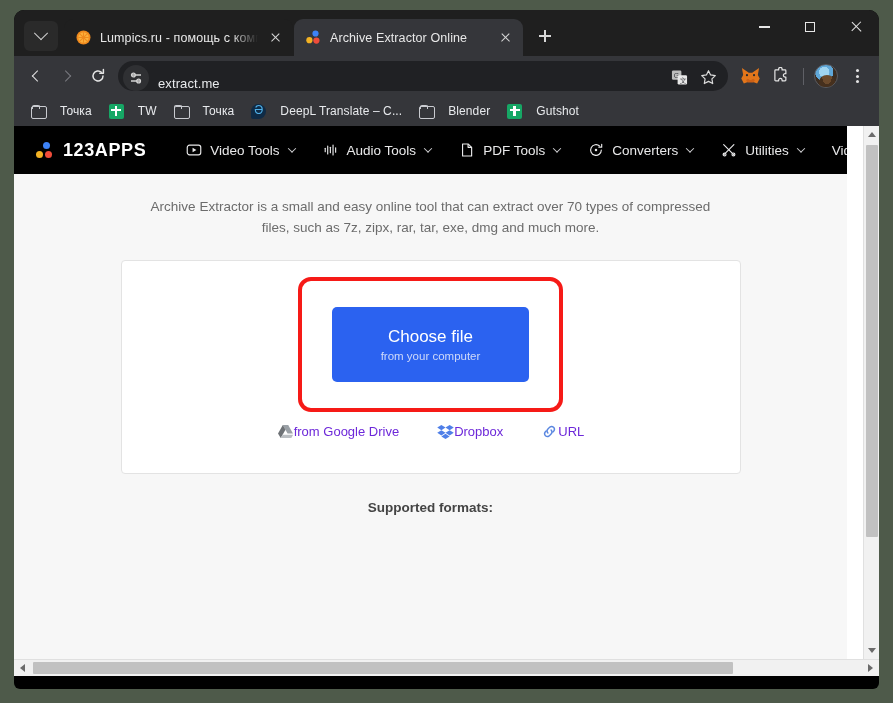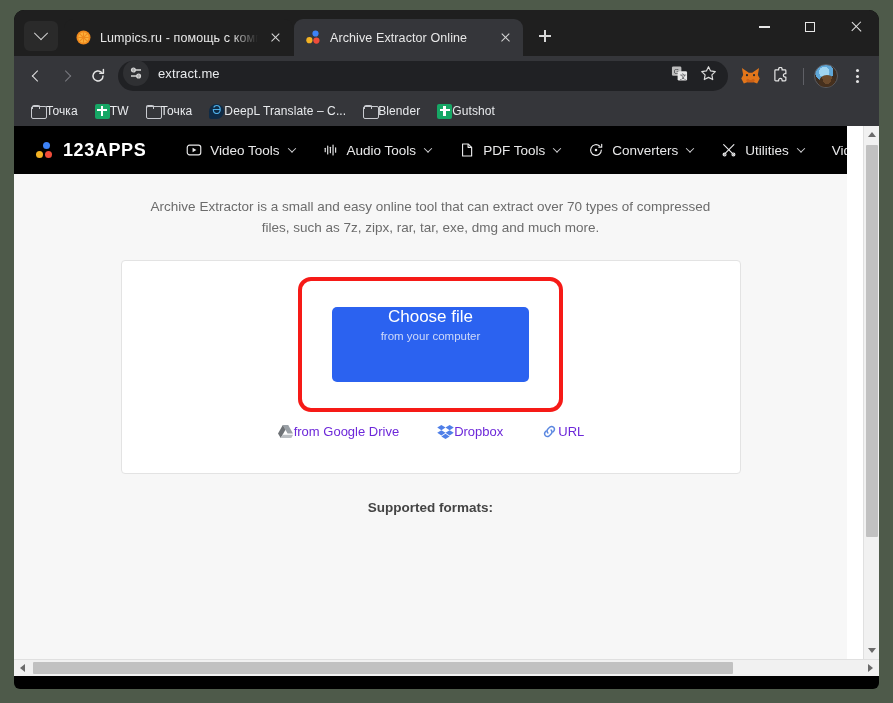--- a/index.html
+++ b/index.html
@@ -66,21 +66,21 @@
 
   
   .toolbar { height: 40px; background: #35363a; display: flex; align-items: center; padding: 0 7px; gap: 1px; }
   .tbtn { width: 30px; height: 30px; border-radius: 50%; display:flex; align-items:center; justify-content:center; flex:0 0 auto; }
   .arrow { width: 8px; height: 8px; border-left: 1.7px solid #e4e4e4; border-bottom: 1.7px solid #e4e4e4; }
   .arrow.back { transform: rotate(45deg) translate(1px,-1px); }
   .arrow.fwd  { transform: rotate(-135deg) translate(1px,-1px); border-color: #7a7b80; }
 
   .omnibox {
     flex: 1 1 auto; height: 30px; margin: 0 6px 0 4px; background: #202124;
-    border-radius: 15px; display: flex; align-items: center; padding: 0 4px 6px 4px; position: relative;
+    border-radius: 15px; display: flex; align-items: flex-end; padding: 0 4px 0 4px; position: relative;
   }
   .omni-site { width: 26px; height: 26px; border-radius: 50%; background: #2f3033; display:flex; align-items:center; justify-content:center; flex:0 0 auto; margin-left:1px;}
   .omni-url { font-size: 13px; color: #e8eaed; margin-left: 9px; letter-spacing: .1px; }
   .omni-right { margin-left: auto; display: flex; align-items: center; gap: 2px; padding-right: 2px; }
   .omni-ic { width: 27px; height: 27px; border-radius: 50%; display:flex; align-items:center; justify-content:center; }
 
   .tb-ext { width: 30px; height: 30px; border-radius: 50%; display:flex; align-items:center; justify-content:center; flex:0 0 auto; }
   .tb-div { width: 1px; height: 17px; background: #5f6066; margin: 0 6px; flex:0 0 auto; }
   .avatar {
     width: 24px; height: 24px; border-radius: 50%; flex:0 0 auto;
@@ -90,21 +90,21 @@
   .avatar::after {
     content:""; position:absolute; left:4px; top:10px; width:16px; height:14px;
     background: radial-gradient(ellipse at 50% 20%, #6b4a2c 0 40%, #46301d 41% 100%);
     border-radius: 50% 50% 40% 40%;
   }
   .kebab { width: 30px; height: 30px; border-radius: 50%; display:flex; flex-direction:column; align-items:center; justify-content:center; gap:2.6px; flex:0 0 auto; }
   .kebab i { width: 3px; height: 3px; border-radius: 50%; background: #e4e4e4; display:block; }
 
   
   .bookmarks { height: 30px; background: #35363a; display: flex; align-items: center; padding: 0 10px; gap: 3px; overflow: hidden; }
-  .bm { display: flex; align-items: center; gap: 0; padding: 4px 7px; border-radius: 5px; flex: 0 0 auto; }
+  .bm { display: flex; align-items: center; gap: 14px; padding: 4px 7px; border-radius: 5px; flex: 0 0 auto; }
   .bm-label { font-size: 12px; color: #e8eaed; white-space: nowrap; letter-spacing: .1px; }
   .ic-folder { width: 15px; height: 13px; position: relative; flex:0 0 auto; }
   .ic-folder::before {
     content:""; position:absolute; left:0; top:1.5px; width:14px; height:11px;
     border: 1.3px solid #c9cbd0; border-radius: 2px;
   }
   .ic-folder::after {
     content:""; position:absolute; left:0.8px; top:0px; width:6px; height:3.5px;
     border-top: 1.3px solid #c9cbd0; border-left: 1.3px solid #c9cbd0; border-right: 1.3px solid #c9cbd0;
     border-radius: 2px 2px 0 0; background: transparent;
@@ -139,21 +139,21 @@
     width: 620px; margin: 0 auto; background: #fff; border: 1px solid #e3e3e3;
     border-radius: 4px; padding: 46px 0 34px; position: relative;
   }
   .btn-wrap { position: relative; display: inline-block; }
   .annot {
     position: absolute; left: -34px; top: -30px; right: -34px; bottom: -30px;
     border: 4px solid #f61a17; border-radius: 13px; pointer-events: none;
   }
   .choose-btn {
     width: 197px; height: 75px; background: #2b62f0; border-radius: 5px; border: none;
-    display: flex; flex-direction: column; align-items: center; justify-content: flex-start;
+    display: flex; flex-direction: column; align-items: center; justify-content: center;
     gap: 3px; cursor: pointer; font-family: "Liberation Sans", sans-serif;
   }
   .cb-main { color: #fff; font-size: 17px; }
   .cb-sub { color: #cfd9f9; font-size: 11.5px; }
 
   .sources { display: flex; align-items: center; justify-content: center; gap: 38px; margin-top: 42px; }
   .src { display: flex; align-items: center; color: #6d28d9; font-size: 13px; cursor: pointer; }
   .dragnote { margin-top: 24px; font-size: 13px; color: #a8a8a8; font-style: italic; }
 
   .formats { margin-top: 26px; }

